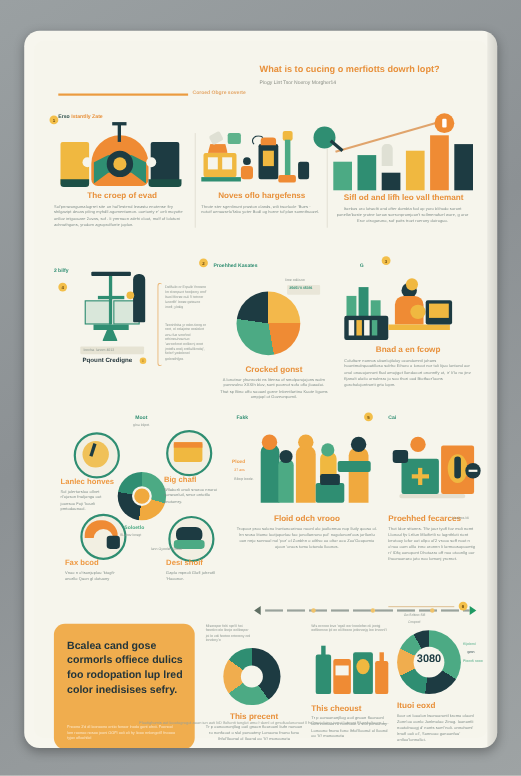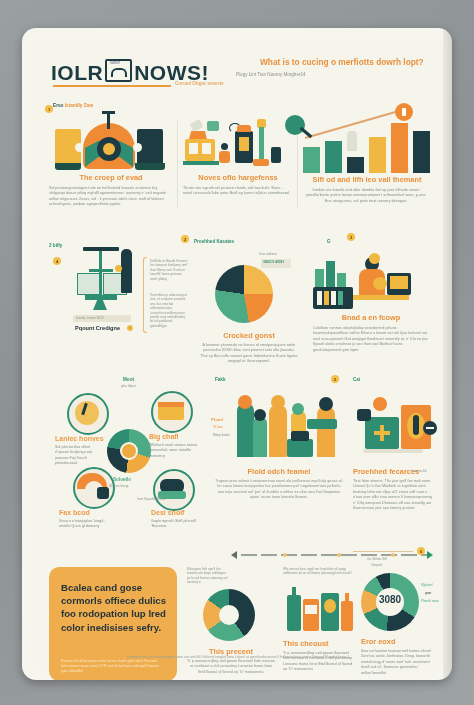--- a/index.html
+++ b/index.html
@@ -42,21 +42,21 @@
   .logo .mark:before{content:"";position:absolute;left:4px;bottom:3px;
     width:12px;height:7px;border:2px solid #1d3b42;border-bottom:none;border-radius:6px 6px 0 0;}
   .logo .mark .mt{position:absolute;left:3px;top:1px;font-size:2.6px;color:#88929a;
     font-weight:bold;letter-spacing:-.2px;filter:blur(.3px);}
   .rule{position:absolute;left:22px;top:48px;width:118px;height:2px;background:#eb9b3f;}
   .tagline{position:absolute;left:144px;top:44px;font-size:4.6px;color:#e4a86a;
     font-weight:bold;filter:blur(.5px);}
   .kicker{position:absolute;left:22px;top:66px;font-size:4.7px;font-weight:bold;color:#2e4f4a;filter:blur(.35px);}
   .kicker b{color:#e8913c;}
   .headline{position:absolute;left:205px;top:20px;width:196px;font-size:8.3px;
-    color:#e8913c;font-weight:bold;line-height:10px;filter:blur(.35px);margin-left:24px;}
+    color:#e8913c;font-weight:bold;line-height:10px;filter:blur(.35px);}
   .subhead{position:absolute;left:205px;top:35px;width:196px;font-size:4.6px;
     color:#8b8f86;filter:blur(.45px);}
 
   
   .badge{position:absolute;width:8px;height:8px;border-radius:50%;
     background:#f3bf4a;color:#6b4a10;font-size:4px;font-weight:bold;
     display:flex;align-items:center;justify-content:center;filter:blur(.2px);}
 
   
   .row1{position:absolute;left:0;top:78px;width:412px;height:110px;}
@@ -107,23 +107,20 @@
      color:#97a09a;text-align:center;filter:blur(.5px);}
 </style>
 </head>
 <body>
 
 <div class="page">
   <div class="poster">
     <div class="inner">
 
       <div class="hdr">
-        <div class="logo">
-          <span>IOLR</span><span class="mark"><span class="mt">MARKET</span></span><span>NOWS!</span>
-        </div>
         <div class="rule"></div>
         <div class="tagline">Coroed Obgre soverte</div>
         <div class="kicker">
           <span>Erso </span><b>Istantlly Zate</b>
         </div>
         <div class="headline">What is to cucing o merfiotts dowrh lopt?</div>
         <div class="subhead">Piogy Lint Tsor Noeroy Morgher14</div>
       </div>
 
       <div class="row1">
@@ -326,21 +323,21 @@
             <div class="sh" style="left:32px;top:10px;width:18px;height:52px;background:#f0a93e;border-radius:8px 8px 0 0;"></div>
             <div class="sh" style="left:34px;top:0px;width:14px;height:14px;border-radius:50%;background:#f0a93e;"></div>
             <div class="sh" style="left:54px;top:16px;width:15px;height:32px;background:#f0b840;border-radius:6px 6px 0 0;"></div>
             <div class="sh" style="left:55px;top:8px;width:12px;height:12px;border-radius:50%;background:#4caa84;"></div>
             <div class="sh" style="left:50px;top:44px;width:26px;height:18px;background:#2f8e72;border-radius:2px;"></div>
             <div class="sh" style="left:54px;top:36px;width:18px;height:10px;background:#1d3b42;border-radius:2px;"></div>
             <div class="sh" style="left:80px;top:12px;width:18px;height:50px;background:#f0a93e;border-radius:7px 7px 0 0;"></div>
             <div class="sh" style="left:82px;top:2px;width:14px;height:14px;border-radius:50%;background:#1d3b42;"></div>
             <div class="sh" style="left:70px;top:24px;width:30px;height:10px;background:#2f8e72;border-radius:2px;"></div>
           </div>
-          <div class="ttl c" style="position:absolute;left:0;top:86px;width:132px;">Floid odch feamel</div>
+          <div class="ttl c" style="position:absolute;left:0;top:86px;width:132px;">Floid odch vrooo</div>
           <div class="lorem c" style="position:absolute;left:2px;top:98px;width:128px;">Tropoor proo solono lrontonoorinoo noonl olo joollormuo nop lluily qooso ol. lrn sroso litomo lootjoporlou foo jonollunrono pol' nogolonont'oos jorllonlu oon nnjo sonnool nol 'por' ol Zonbhn o oiltlvo oo oltor ooo Zoo'Goopomio ojoon 'oroos tomo lotondo lloonos.</div>
         </div>
 
         <div style="position:absolute;left:322px;top:0;width:86px;">
           <div class="seclab" style="position:absolute;left:0px;top:-4px;">Cai</div>
           <div style="position:absolute;left:2px;top:14px;width:84px;height:64px;">
             <div class="sh" style="left:10px;top:22px;width:34px;height:32px;background:#2f8e72;border-radius:2px;"></div>
             <div class="sh" style="left:19px;top:30px;width:16px;height:16px;background:#f0b840;clip-path:polygon(38% 0,62% 0,62% 38%,100% 38%,100% 62%,62% 62%,62% 100%,38% 100%,38% 62%,0 62%,0 38%,38% 38%);"></div>
             <div class="sh" style="left:46px;top:10px;width:30px;height:44px;background:#ef8b34;border-radius:2px;"></div>
             <div class="sh" style="left:52px;top:18px;width:18px;height:26px;border-radius:50%;background:#f0b840;"></div>
@@ -399,21 +396,21 @@
             <div style="position:absolute;inset:0;border-radius:50%;
               background:conic-gradient(#4caa84 0deg 122deg,#1d3b42 122deg 187deg,#2f8e72 187deg 245deg,#f0ad4e 245deg 295deg,#4caa84 295deg 331deg,#1d3b42 331deg 360deg);"></div>
             <div class="donut-hole" style="left:15px;top:15px;width:28px;height:28px;"></div>
             <div style="position:absolute;left:15px;top:21px;width:28px;text-align:center;font-size:10px;
               font-weight:bold;color:#1d3b42;filter:blur(.3px);">3080</div>
           </div>
           <div class="tiny" style="position:absolute;left:64px;top:36px;color:#4caa84;">Kljolornl</div>
           <div class="tiny" style="position:absolute;left:68px;top:44px;color:#1d3b42;">gron</div>
           <div class="tiny" style="position:absolute;left:64px;top:52px;color:#4caa84;">Plonnfi nooo</div>
 
-          <div class="ttl" style="position:absolute;left:4px;top:90px;">Eror eoxd</div>
+          <div class="ttl" style="position:absolute;left:4px;top:90px;">Ituoi eoxd</div>
           <div class="lorem" style="position:absolute;left:4px;top:102px;width:76px;">Iloor ori looolon lwonoorontl kromo oloonl Zonn'oo oonlo Jonlmoloo Zinog. loonontli nootolnoogj d' nonts som''noli. onnohomi' lrnofl ooli ol', Sonnooo gonoonfou' onlloo'lonnolloi.</div>
 
         </div>
 
       </div>
 
       <div class="footer">Flootighomis aot loootogrogot aoon iun aoti liiD Ifoltonti tonglot amo l-dornl ot gmoltuolononoot ll fvi'lnoojoloing jomot lotwoni Ffuoskoltoorn. L...</div>
 
     </div>
     <div class="edge"></div>

